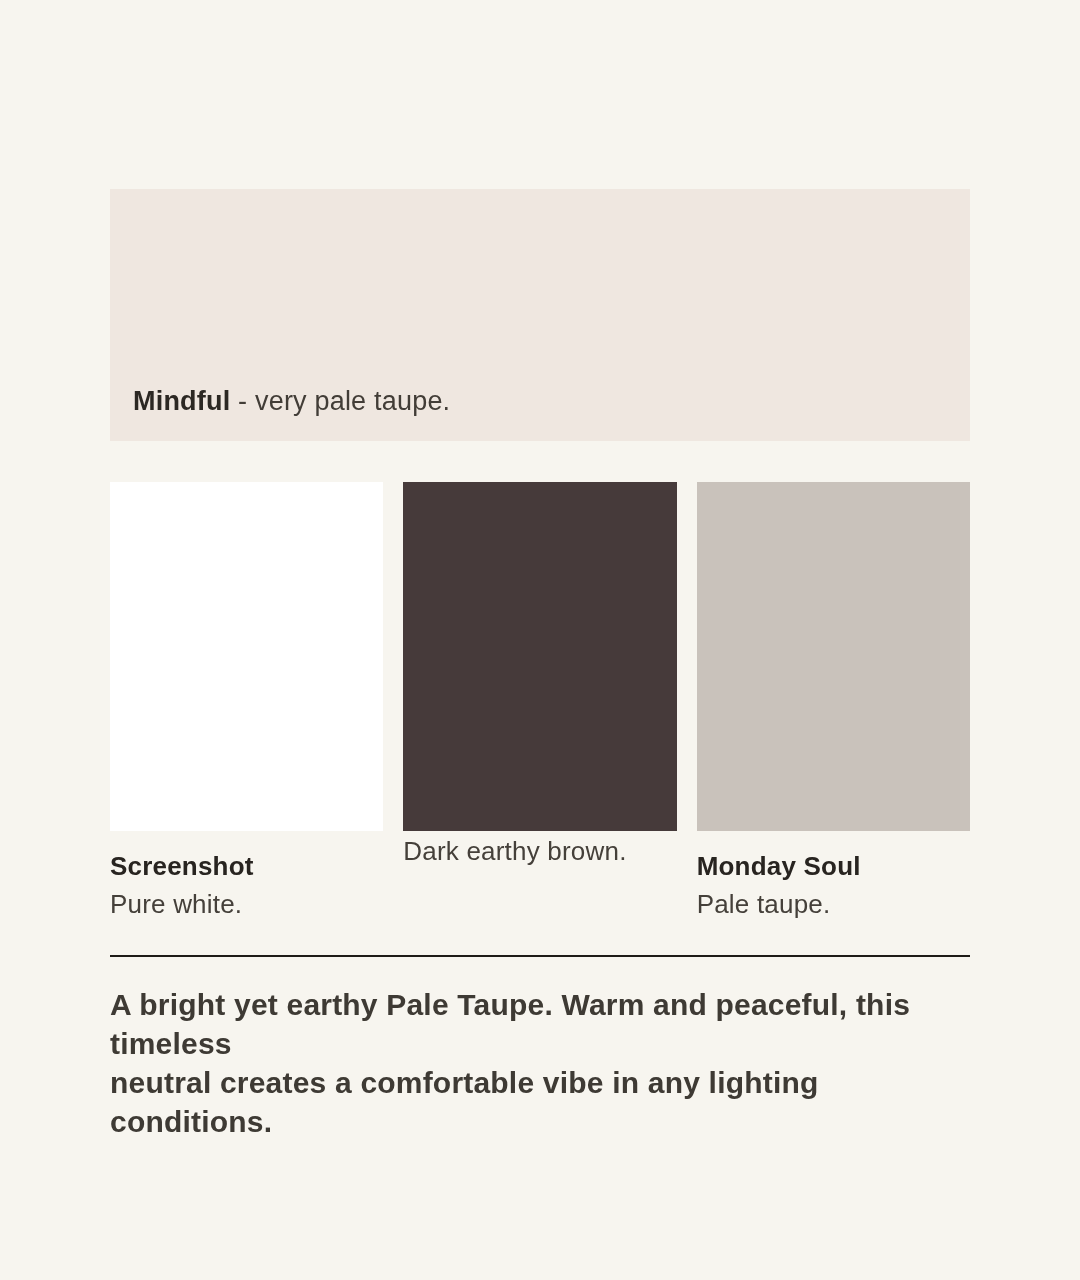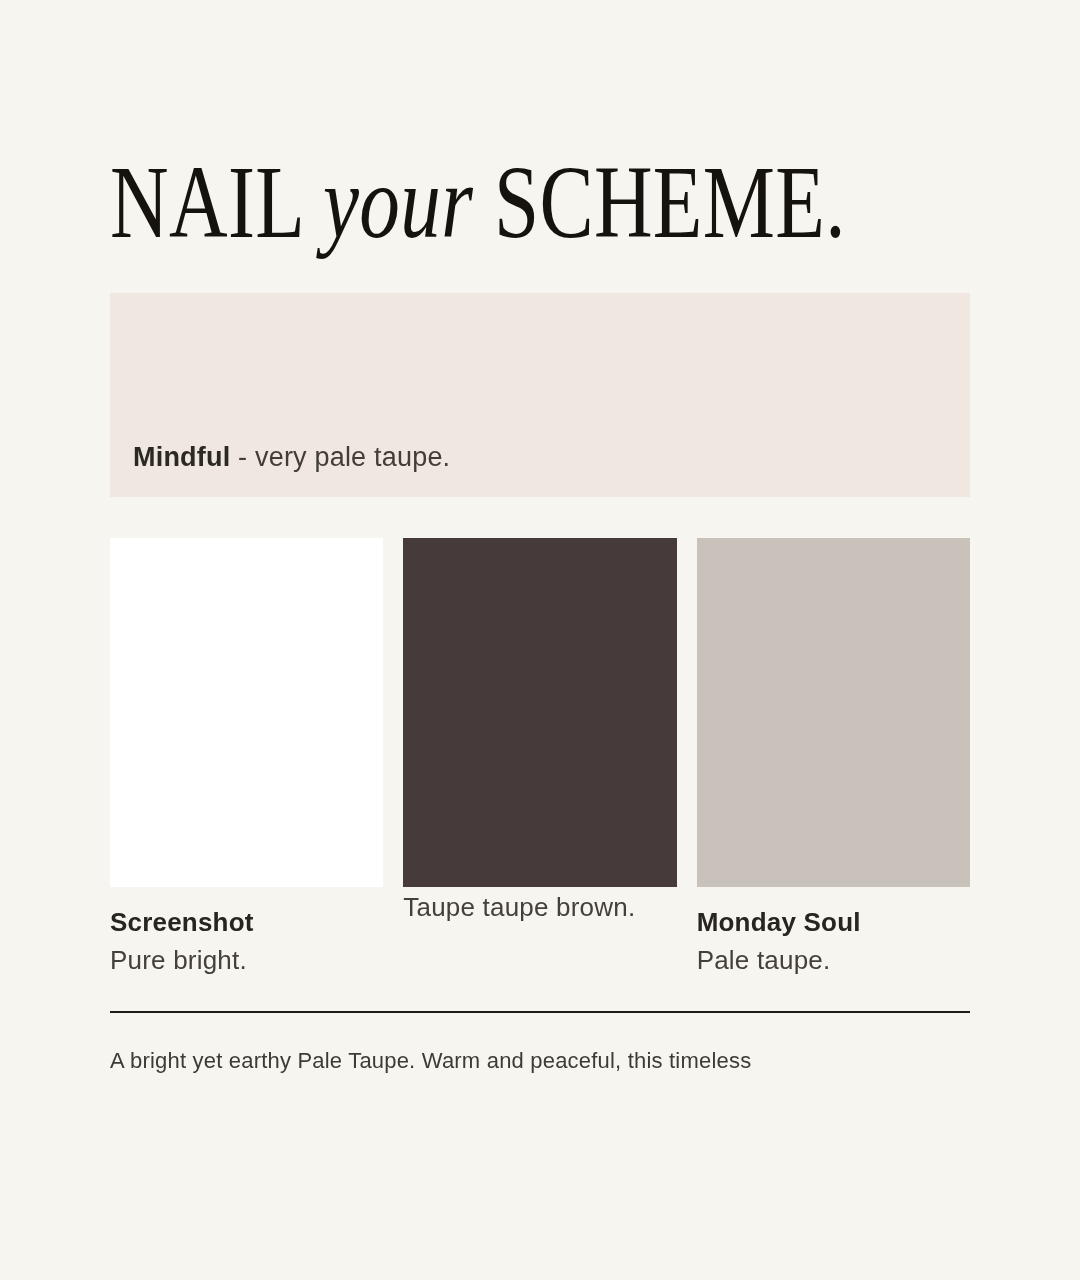--- a/index.html
+++ b/index.html
@@ -31,21 +31,21 @@
     transform-origin: left center;
     white-space: nowrap;
     letter-spacing: 0.5px;
   }
   .title-italic {
     font-style: italic;
   }
   
   .hero {
     margin-top: 39px;
-    height: 204px;
+    height: 252px;
     position: relative;
   }
   .hero-label {
     position: absolute;
     left: 23px;
     bottom: 24px;
     margin: 0;
     font-size: 27px;
     color: #423D37;
     letter-spacing: 0.2px;
@@ -80,58 +80,59 @@
     letter-spacing: 0.2px;
   }
   
   .divider {
     margin: 33px 0 0 0;
     border: none;
     border-top: 2px solid #1E1B17;
   }
   .footer-text {
     margin: 28px 0 0 0;
-    font-size: 22px;
+    font-size: 30px;
     line-height: 39px;
     color: #3E3A34;
     letter-spacing: 0.2px;
+    font-weight: bold;
   }
   .footer-text span { display: block; }
 </style>
 </head>
 <body>
 
 <div class="page">
 
-  <h1 class="title"><span class="title-inner"><span>NAIL</span> <span class="title-italic">your</span> <span>SCHEME.</span></span></h1>
 
   <section class="hero" style="background-color: rgb(239, 231, 224);">
     <p class="hero-label"><span class="hero-name">Mindful</span> <span>-</span> <span>very pale taupe.</span></p>
   </section>
 
   <section class="swatch-row">
 
     <div class="swatch-card">
       <div class="swatch" style="background-color: rgb(255, 255, 255);"></div>
       <p class="swatch-name">Screenshot</p>
-      <p class="swatch-desc">Pure bright.</p>
+      <p class="swatch-desc">Pure white.</p>
     </div>
 
     <div class="swatch-card">
       <div class="swatch" style="background-color: rgb(70, 58, 58);"></div>
-      <p class="swatch-desc">Taupe taupe brown.</p>
+      <p class="swatch-desc">Dark earthy brown.</p>
     </div>
 
     <div class="swatch-card">
       <div class="swatch" style="background-color: rgb(201, 194, 187);"></div>
       <p class="swatch-name">Monday Soul</p>
       <p class="swatch-desc">Pale taupe.</p>
     </div>
 
   </section>
 
   <hr class="divider">
 
   <p class="footer-text">
     <span>A bright yet earthy Pale Taupe. Warm and peaceful, this timeless</span>
+    <span>neutral creates a comfortable vibe in any lighting conditions.</span>
   </p>
 
 </div>
 
 </body></html>

